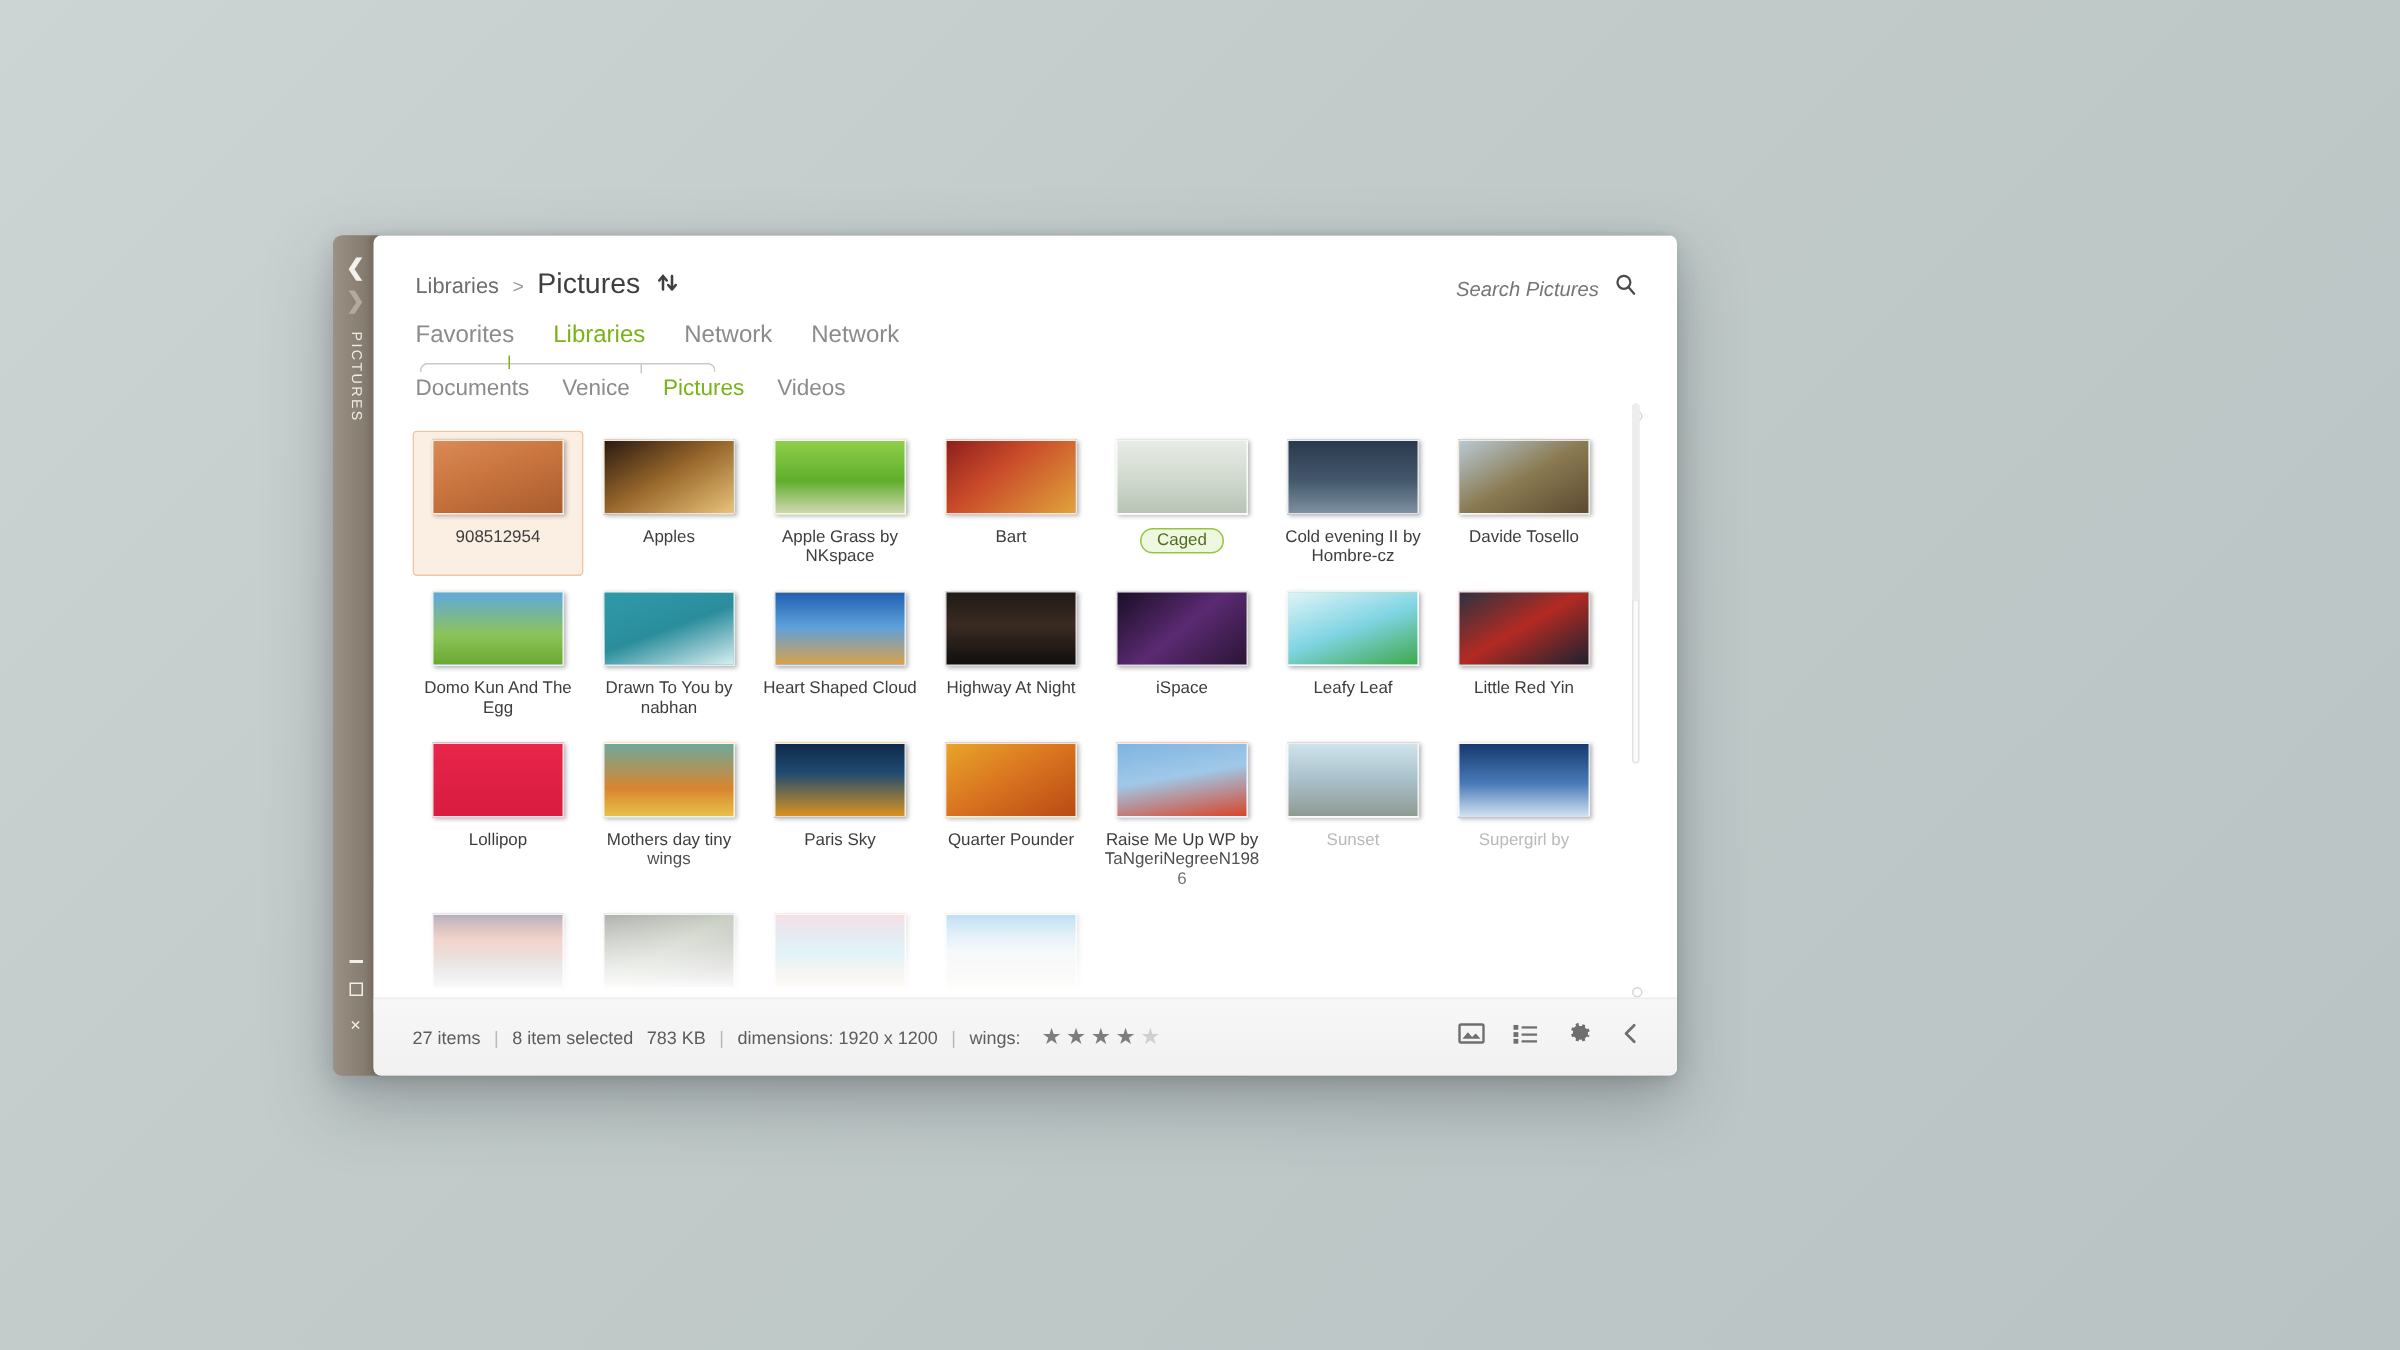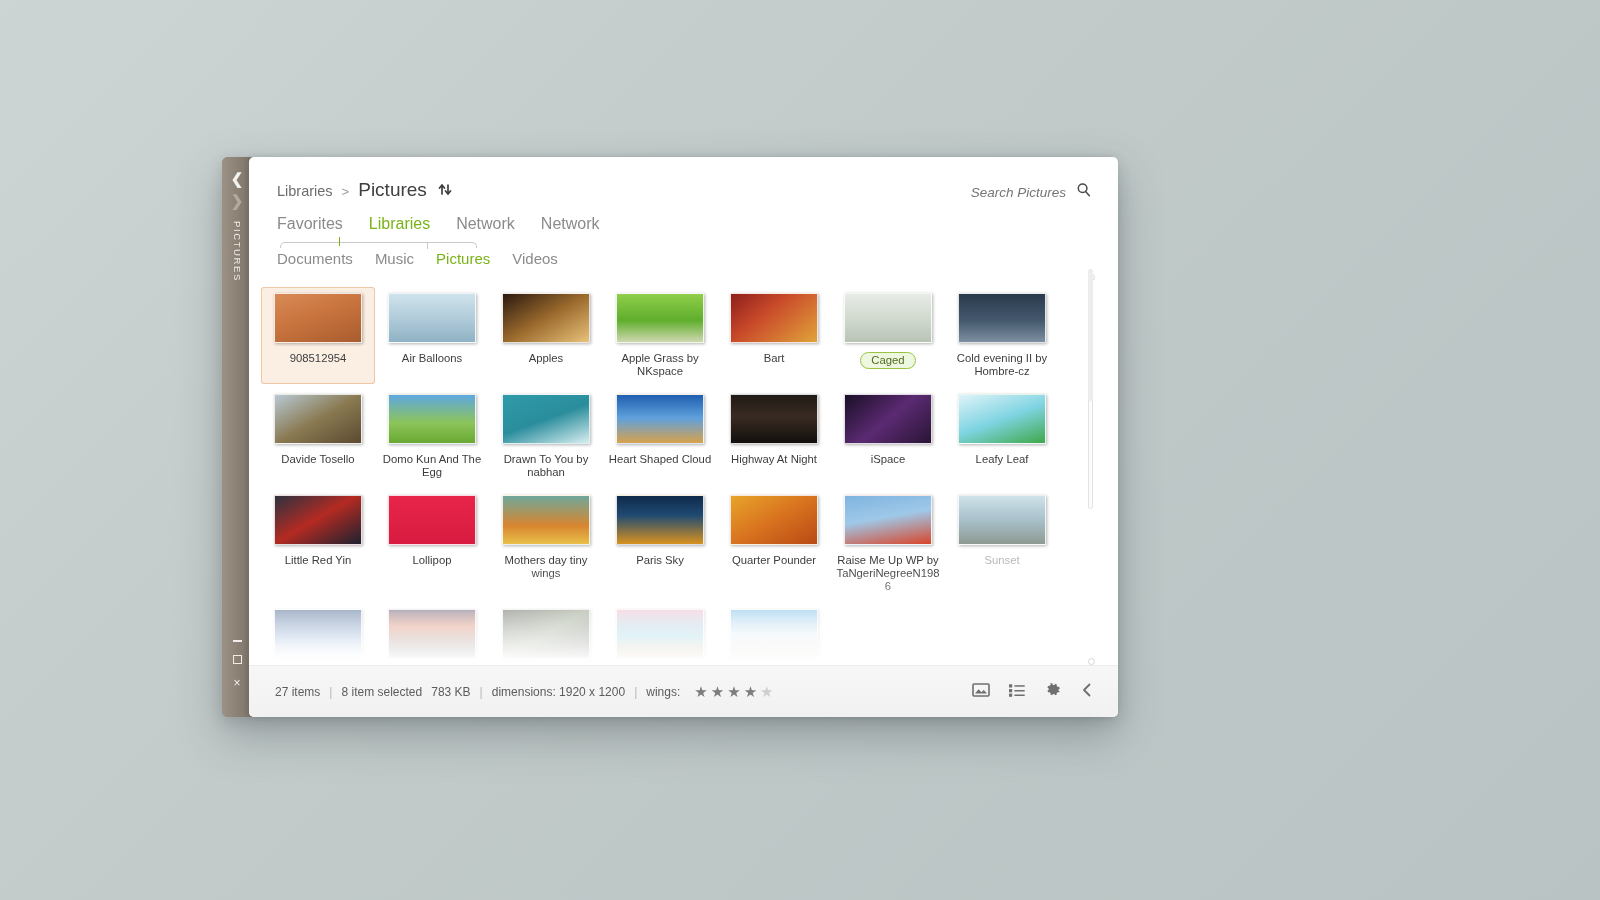--- a/index.html
+++ b/index.html
@@ -128,21 +128,21 @@
     position: relative;
     margin: 20px 0 0 0;
     height: 388px;
     overflow: hidden;
   }
   #grid {
     display: grid;
     grid-template-columns: repeat(7, 114px);
     column-gap: 0px;
     row-gap: 4px;
-    padding-left: 12px;
+    padding-left: 26px;
     width: 828px;
   }
   .cell {
     width: 114px;
     display: flex; flex-direction: column; align-items: center;
     padding: 6px 4px 6px 4px;
     border-radius: 3px;
     cursor: pointer;
   }
   .cell.selected {
@@ -273,35 +273,31 @@
       </div>
 
       <div id="bracket">
         <div id="bracket-line"></div>
         <div id="bracket-stem"></div>
         <div id="bracket-stem2"></div>
       </div>
 
       <div id="subtabs">
         <span class="subtab">Documents</span>
-        <span class="subtab">Music</span>
+        <span class="subtab">Venice</span>
         <span class="subtab active">Pictures</span>
         <span class="subtab">Videos</span>
       </div>
     </div>
 
     <div id="grid-area">
       <div id="grid">
           <div class="cell selected">
             <div class="thumb" style="background-image: linear-gradient(160deg, rgb(217, 138, 86) 0%, rgb(201, 116, 63) 45%, rgb(168, 92, 45) 100%);"></div>
             <div class="label">908512954</div>
-          </div>
-          <div class="cell">
-            <div class="thumb" style="background-image: linear-gradient(rgb(207, 227, 236) 0%, rgb(174, 201, 216) 55%, rgb(143, 178, 196) 100%);"></div>
-            <div class="label">Air Balloons</div>
           </div>
           <div class="cell">
             <div class="thumb" style="background-image: linear-gradient(150deg, rgb(43, 26, 16) 0%, rgb(155, 106, 45) 50%, rgb(232, 194, 122) 100%);"></div>
             <div class="label">Apples</div>
           </div>
           <div class="cell">
             <div class="thumb" style="background-image: linear-gradient(rgb(143, 206, 74) 0%, rgb(95, 174, 44) 55%, rgb(207, 216, 176) 100%);"></div>
             <div class="label">Apple Grass by NKspace</div>
           </div>
           <div class="cell">

